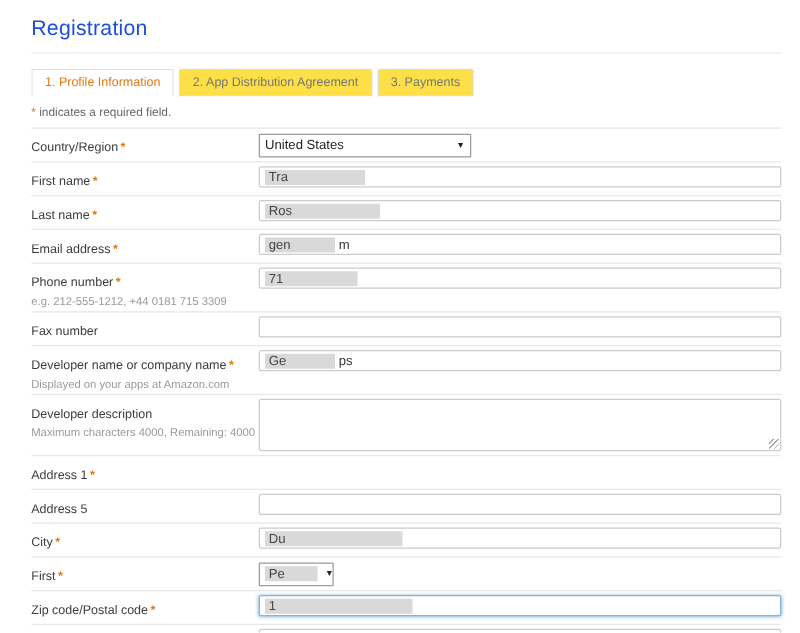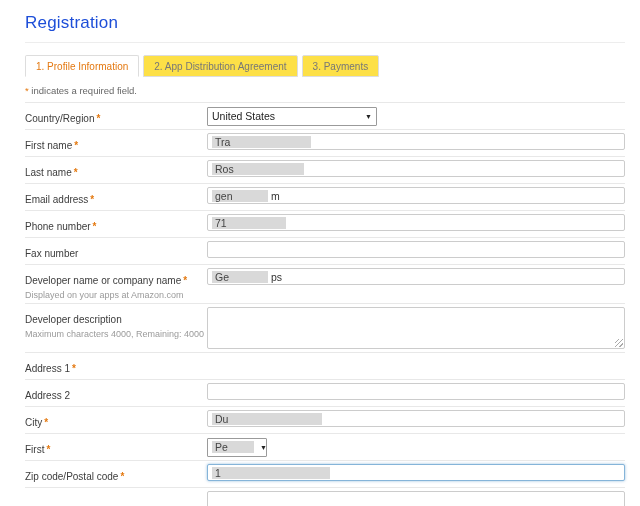--- a/index.html
+++ b/index.html
@@ -102,21 +102,21 @@
             <span class="arrow">▼</span>
           </div></div>
   </div>
       <div class="row">
     <div class="label-cell">
       <span class="flabel">First name</span><span class="req-star">*</span>
       
     </div>
     <div class="ctl-cell">
           <div class="input">
-            <span class="redact" style="width: 99px; text-align: right;">Tra</span>
+            <span class="redact" style="width: 80px; text-align: right;">Tra</span>
           </div>
         </div>
   </div>
       <div class="row">
     <div class="label-cell">
       <span class="flabel">Last name</span><span class="req-star">*</span>
       
     </div>
     <div class="ctl-cell">
           <div class="input">
@@ -132,20 +132,21 @@
     <div class="ctl-cell">
           <div class="input">
             <span class="redact" style="width: 56px;">gen</span>
             <span class="suffix">m</span>
           </div>
         </div>
   </div>
       <div class="row">
     <div class="label-cell">
       <span class="flabel">Phone number</span><span class="req-star">*</span>
+      <div class="helper">e.g. 212-555-1212, +44 0181 715 3309</div>
     </div>
     <div class="ctl-cell">
           <div class="input">
             <span class="redact" style="width: 74px;">71</span>
           </div>
         </div>
   </div>
       <div class="row">
     <div class="label-cell">
       <span class="flabel">Fax number</span>
@@ -179,21 +180,21 @@
         </div>
   </div>
       <div class="row">
     <div class="label-cell">
       <span class="flabel">Address 1</span><span class="req-star">*</span>
       
     </div>
   </div>
       <div class="row">
     <div class="label-cell">
-      <span class="flabel">Address 2</span>
+      <span class="flabel">Address 5</span>
       
     </div>
     <div class="ctl-cell">
           <div class="input"></div>
         </div>
   </div>
       <div class="row">
     <div class="label-cell">
       <span class="flabel">City</span><span class="req-star">*</span>
       

